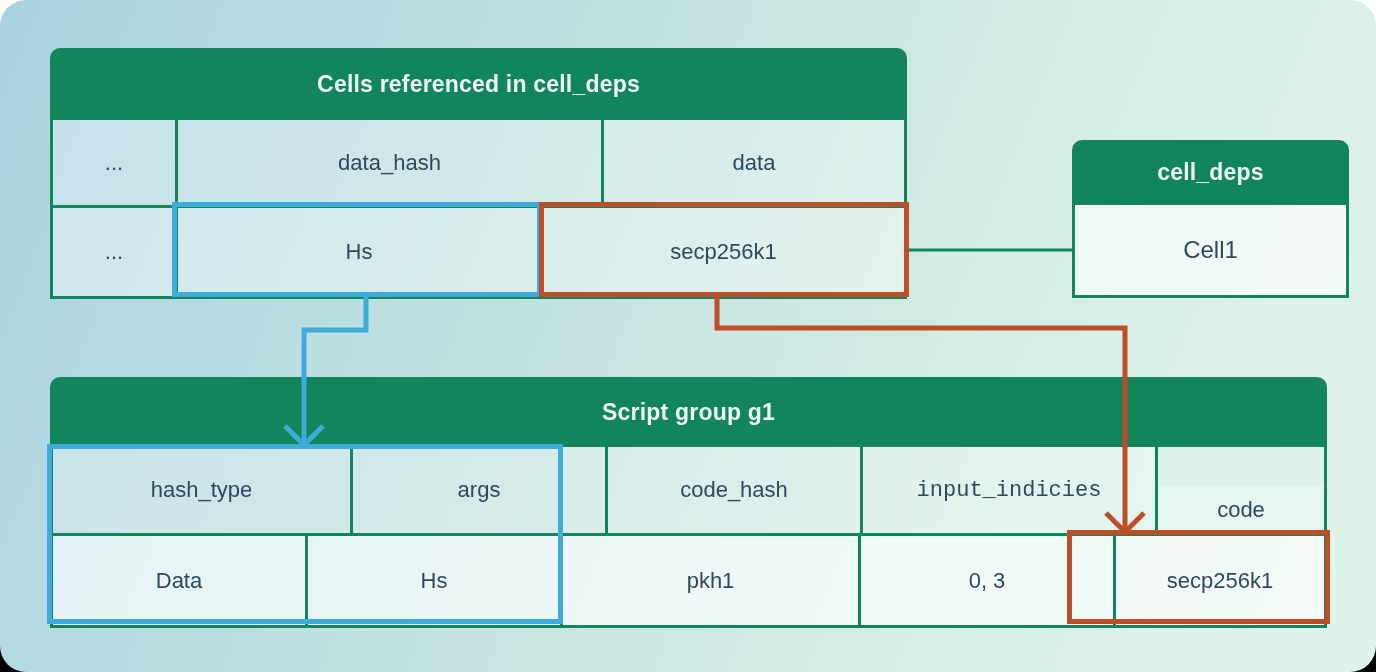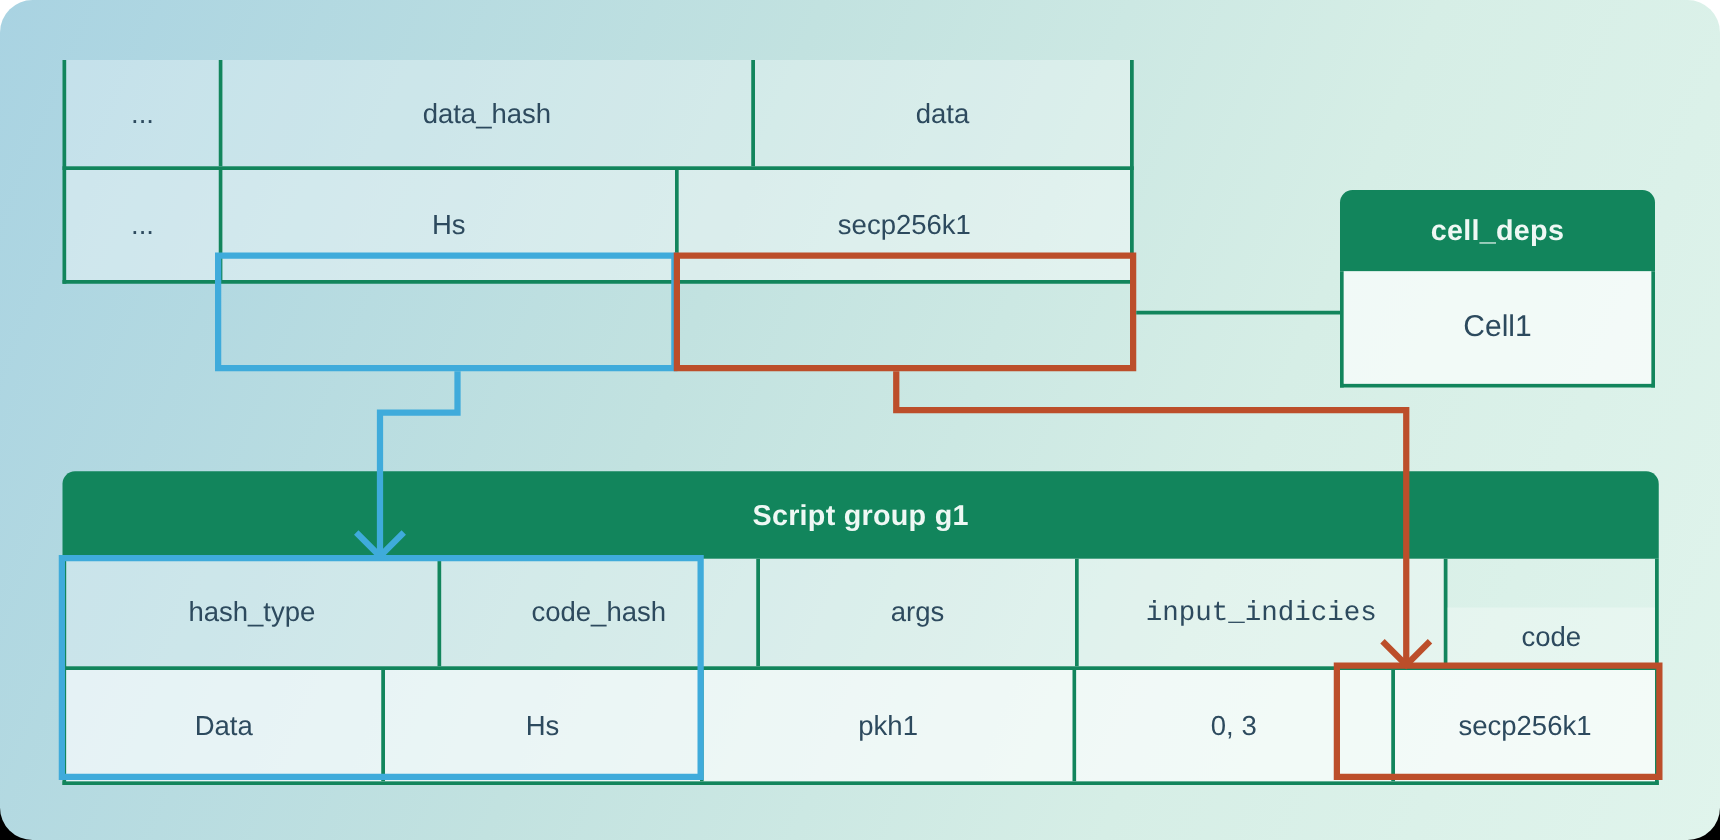--- a/index.html
+++ b/index.html
@@ -32,45 +32,46 @@
   .hl-blue{border:5px solid #3fabdb;}
   .hl-red{border:5px solid #bc4e2a;}
   svg.overlay{position:absolute;left:0;top:0;pointer-events:none;}
 </style>
 </head>
 <body>
 
 <div class="canvas">
 
   <div class="tbl" style="left:50px;top:48px;width:857px;">
+    <div class="tbl-head" style="height:72px;">Cells referenced in cell_deps</div>
     <div class="row" style="height:85px;">
       <div class="cell shade-a" style="width:125px;">...</div>
       <div class="cell shade-a" style="width:426px;">data_hash</div>
       <div class="cell shade-a" style="flex:1;">data</div>
     </div>
     <div class="row" style="height:88px;">
       <div class="cell shade-b" style="width:125px;">...</div>
       <div class="cell shade-b" style="width:365px;">Hs</div>
       <div class="cell shade-b" style="flex:1;">secp256k1</div>
     </div>
   </div>
 
-  <div class="tbl" style="left:1072px;top:140px;width:252px;margin-top:12px;">
+  <div class="tbl" style="left:1072px;top:140px;width:277px;">
     <div class="tbl-head" style="height:65px;">cell_deps</div>
     <div class="row" style="height:90px;">
       <div class="cell shade-c" style="flex:1;font-size:24px;text-align:center;">Cell1</div>
     </div>
   </div>
 
   <div class="tbl" style="left:50px;top:377px;width:1277px;">
     <div class="tbl-head" style="height:70px;">Script group g1</div>
     <div class="row" style="height:86px;">
       <div class="cell shade-a" style="width:300px;">hash_type</div>
+      <div class="cell shade-a" style="width:255px;">args</div>
       <div class="cell shade-a" style="width:255px;">code_hash</div>
-      <div class="cell shade-a" style="width:255px;">args</div>
       <div class="cell shade-a" style="width:295px;font-family:Liberation Mono, monospace;">input_indicies</div>
       <div class="cell shade-a" style="flex:1;margin-top:39px;">code</div>
     </div>
     <div class="row" style="height:89px;">
       <div class="cell shade-c" style="width:255px;">Data</div>
       <div class="cell shade-c" style="width:255px;">Hs</div>
       <div class="cell shade-c" style="width:298px;">pkh1</div>
       <div class="cell shade-c" style="width:255px;">0, 3</div>
       <div class="cell shade-c" style="flex:1;">secp256k1</div>
     </div>

